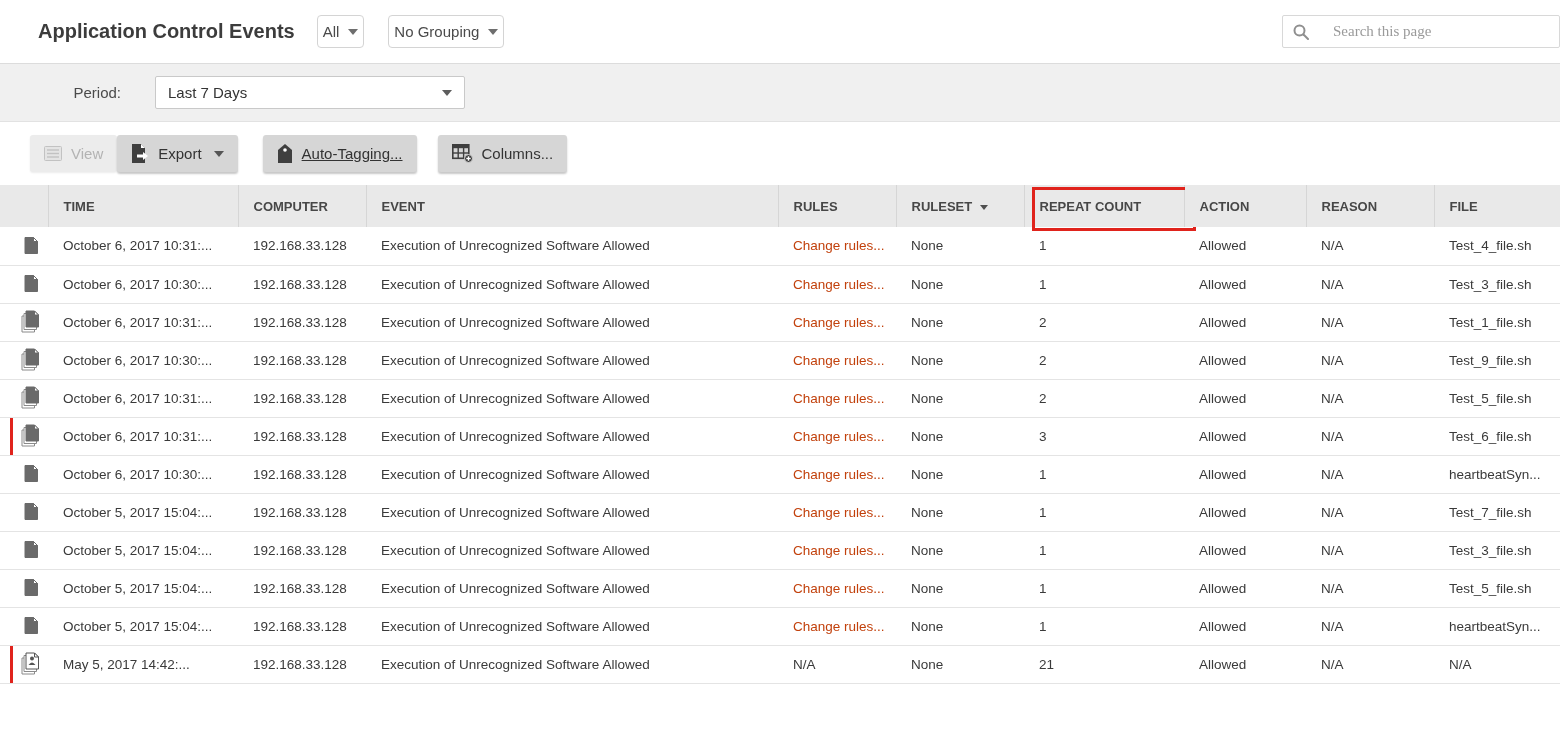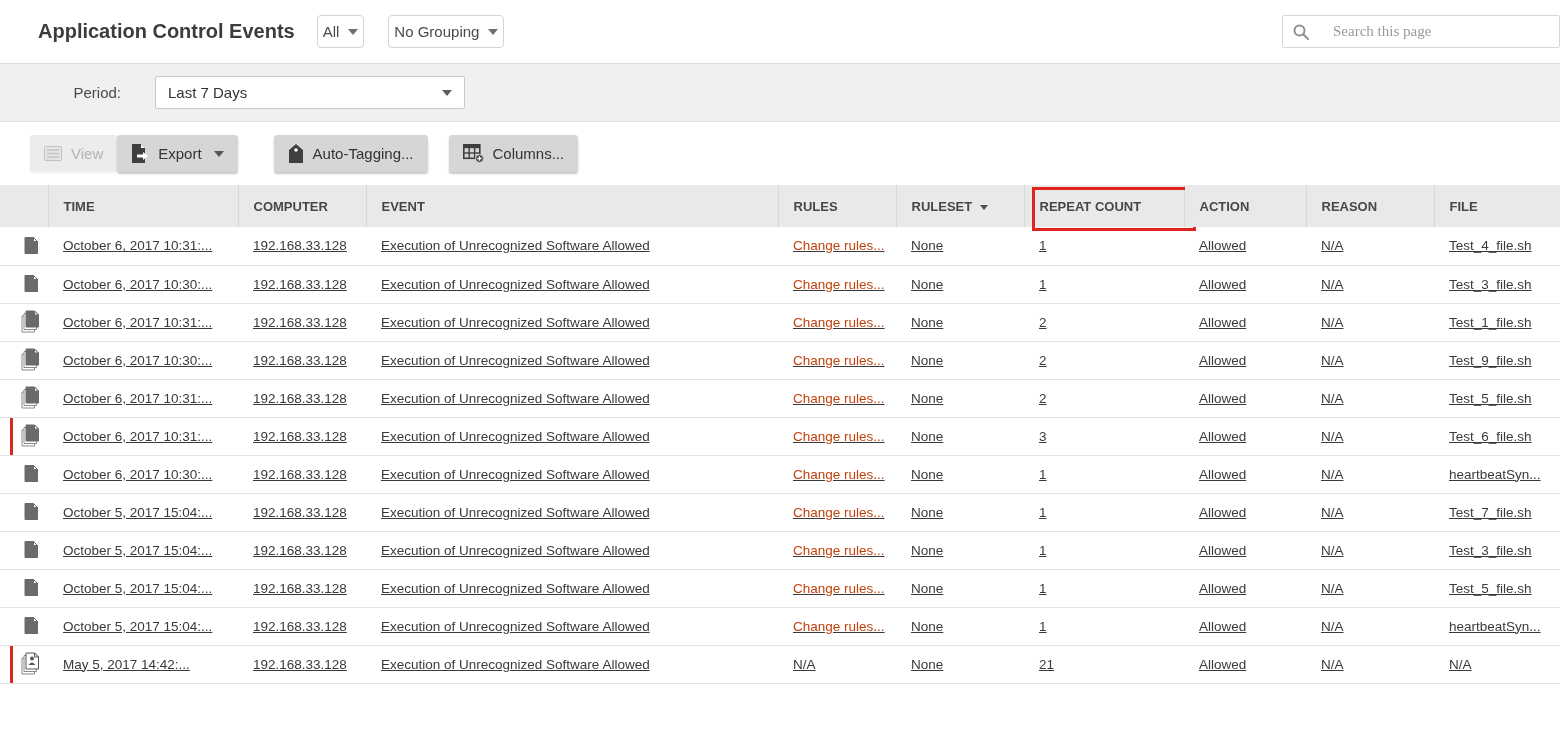--- a/index.html
+++ b/index.html
@@ -36,33 +36,33 @@
 
   
   .toolbar { height:63px; background:#fff; display:flex; align-items:center; }
   .tb-btn { display:inline-flex; align-items:center; gap:9px; height:37px;
     background:#d6d6d6; border:none; border-radius:3px; padding:12px 14px;
     font-size:15px; color:#333; cursor:pointer;
     box-shadow:0 2px 2px rgba(0,0,0,0.22); font-family:"Liberation Sans",sans-serif; }
   .tb-btn.disabled { background:#ececec; color:#b3b3b3; box-shadow:0 1px 2px rgba(0,0,0,0.08); cursor:default; }
   .tb-view { margin-left:30px; }
   .tb-export { }
-  .tb-autotag { margin-left:36px; }
+  .tb-autotag { margin-left:25px;text-decoration:underline; }
   .tb-columns { margin-left:21px; }
   .tb-btn .tri-down { border-top-color:#555; margin-left:3px; }
 
   
   table { width:1560px; border-collapse:collapse; table-layout:fixed; }
   thead th { height:42px; background:#e9e9e9; font-size:13px; font-weight:bold;
     color:#474747; text-align:left; padding-left:15px; border-left:1px solid #d6d6d6;
     position:relative; white-space:nowrap; }
   thead th:first-child { border-left:none; }
   tbody td { height:38px; font-size:13.5px; color:#3a3a3a; padding-left:15px;
     border-bottom:1px solid #e4e4e4; white-space:nowrap; overflow:hidden; background:#fff; }
-  tbody tr { cursor:pointer;text-decoration:underline; }
+  tbody tr { cursor:pointer; }
   td.icon-cell { padding-left:18px; }
   a.link { color:#c2410c; text-decoration:none; cursor:pointer; }
   .sort-tri { width:0; height:0; border-left:4px solid transparent;
     border-right:4px solid transparent; border-top:5px solid #4f4f4f;
     display:inline-block; margin-left:8px; vertical-align:middle; }
   .hdr-redbox { position:absolute; top:2px; bottom:-4px; left:7px; right:-12px;
     border:3px solid #e0231c; pointer-events:none; }
   .icon-wrap { display:inline-flex; align-items:center; justify-content:center;
     width:28px; height:30px; }
   .icon-wrap.redbox { outline:3px solid #e0231c; outline-offset:5px; }

